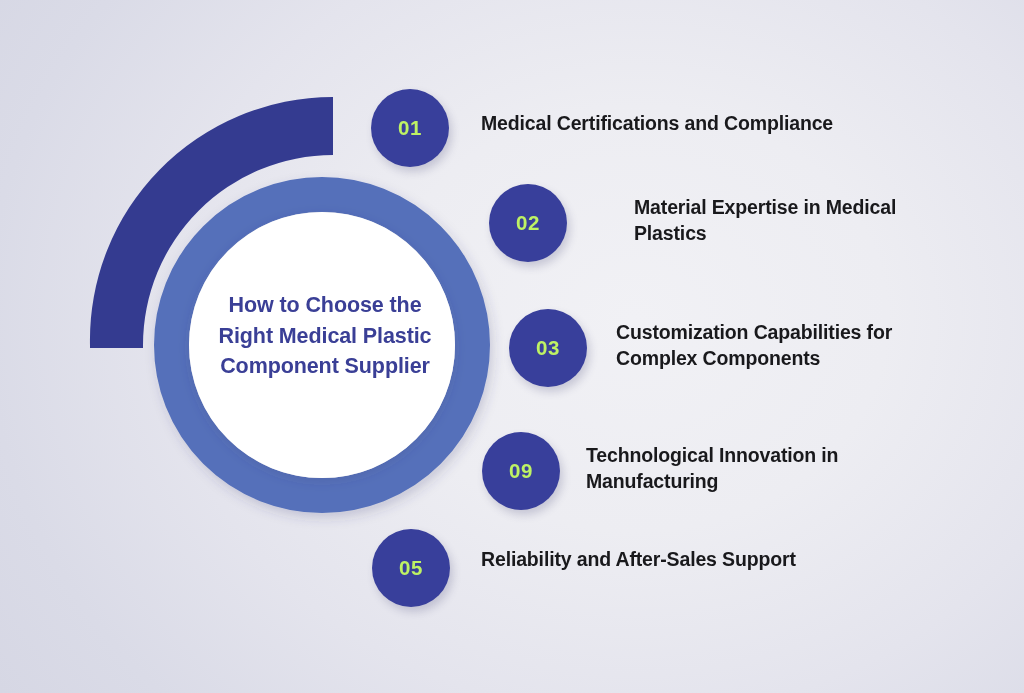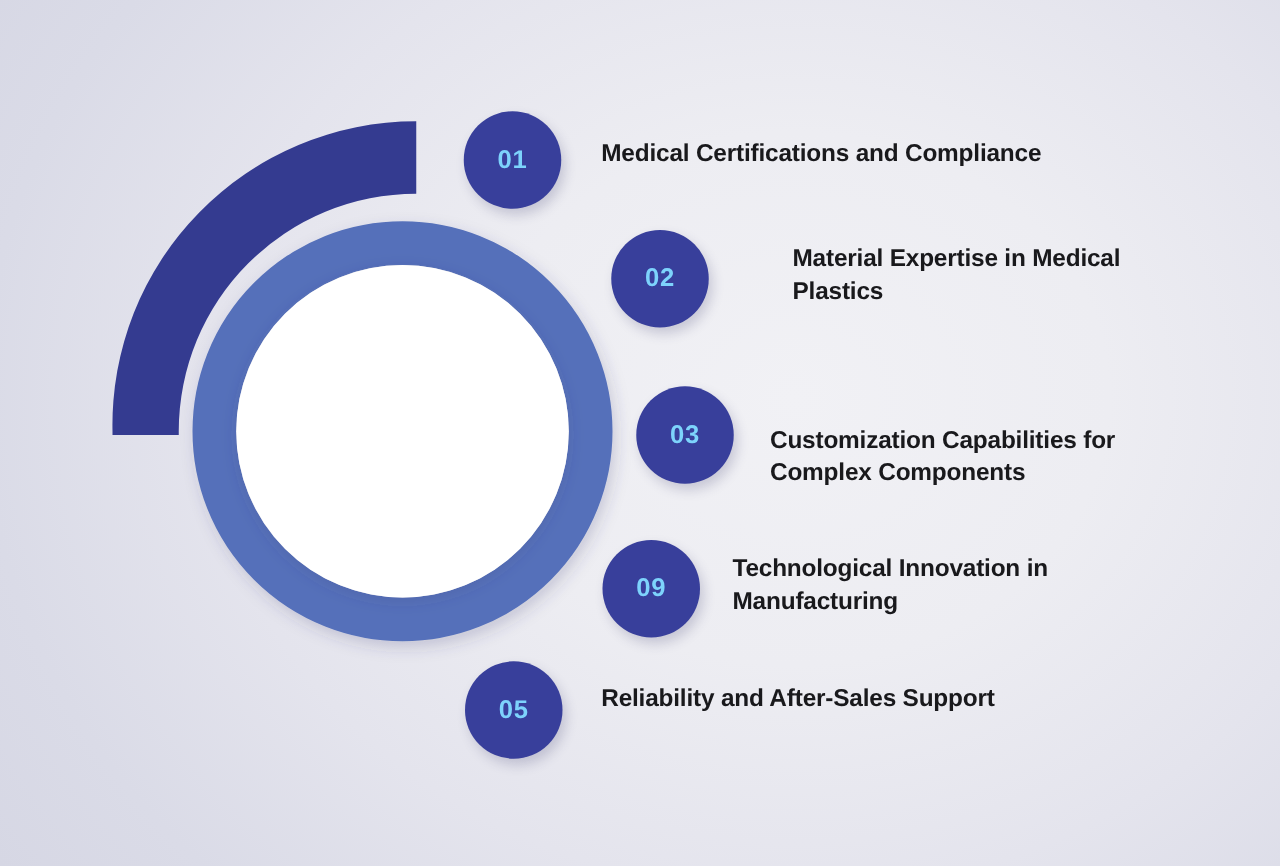--- a/index.html
+++ b/index.html
@@ -60,21 +60,21 @@
     position: absolute;
     display: flex;
     align-items: center;
   }
   .badge {
     position: absolute;
     width: 78px;
     height: 78px;
     border-radius: 50%;
     background: #383f9b;
-    color: #7dd3fc;
+    color: #bef264;
     display: flex;
     align-items: center;
     justify-content: center;
     font-size: 20.5px;
     font-weight: bold;
     letter-spacing: 0.5px;
     box-shadow: 3px 5px 9px rgba(60, 60, 110, 0.22);
   }
   .item-label {
     position: absolute;
@@ -87,21 +87,21 @@
   }
 
   
   #item-0 .badge  { left: 371px; top:  89px; }
   #item-0 .item-label { left: 481px; top: 111px; width: 420px; }
 
   #item-1 .badge  { left: 489px; top: 184px; }
   #item-1 .item-label { left: 594px; top: 195px; width: 330px; margin-left: 40px; }
 
   #item-2 .badge  { left: 509px; top: 309px; text-align: right; }
-  #item-2 .item-label { left: 616px; top: 320px; width: 340px; margin-top: 20px; }
+  #item-2 .item-label { left: 616px; top: 320px; width: 340px; }
 
   #item-3 .badge  { left: 482px; top: 432px; }
   #item-3 .item-label { left: 586px; top: 443px; width: 320px; }
 
   #item-4 .badge  { left: 372px; top: 529px; }
   #item-4 .item-label { left: 481px; top: 547px; width: 400px; }
 </style>
 </head>
 <body>
 
@@ -125,20 +125,23 @@
                L 90,348
                L 90,345
                A 243,243 0 0 1 333,97
                Z"></path>
 
       <circle cx="322" cy="345" r="150.5" fill="none" stroke="#5570ba" stroke-width="35" filter="url(#ringShadow)"></circle>
 
       <circle cx="322" cy="345" r="133" fill="#ffffff" filter="url(#coreShadow)"></circle>
     </svg>
 
+    <div id="center-title">How to Choose the
+Right Medical Plastic
+Component Supplier</div>
   </div>
 
   <div class="item" id="item-0">
     <div class="badge">01</div>
     <div class="item-label">Medical Certifications and Compliance</div>
   </div>
 
   <div class="item" id="item-1">
     <div class="badge">02</div>
     <div class="item-label">Material Expertise in Medical

